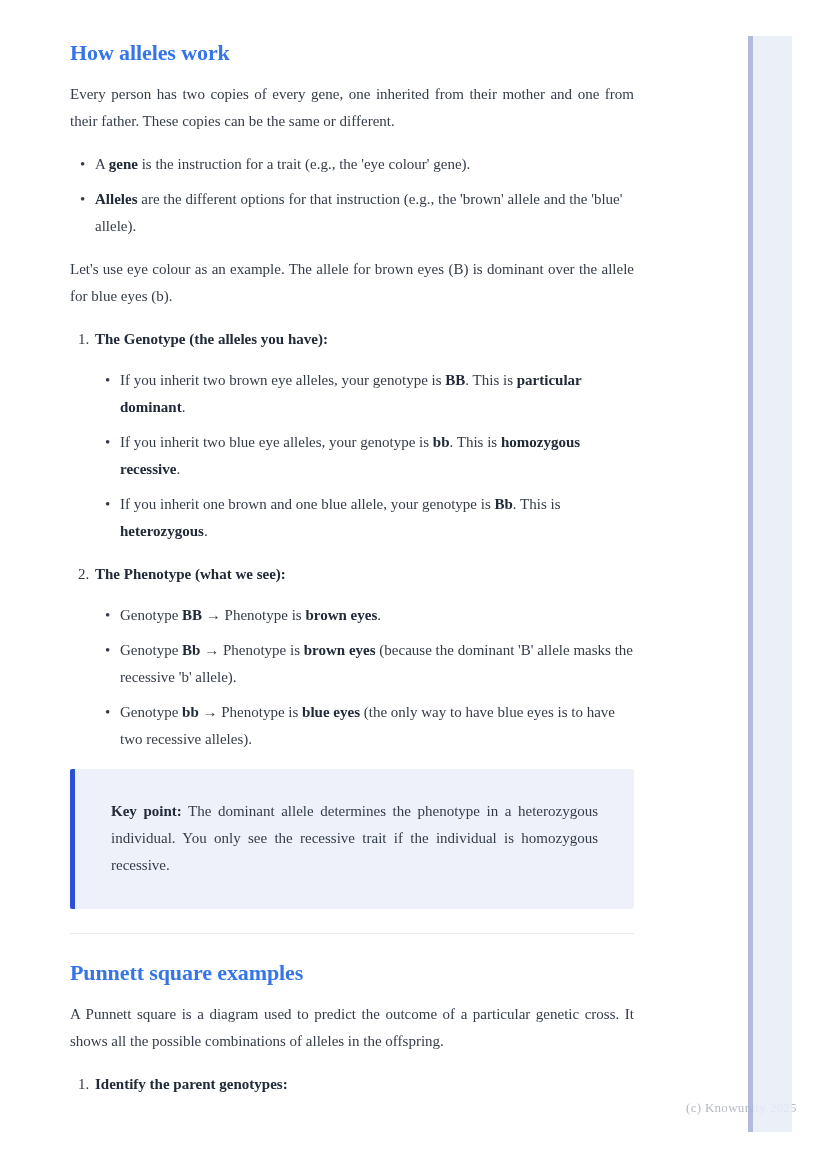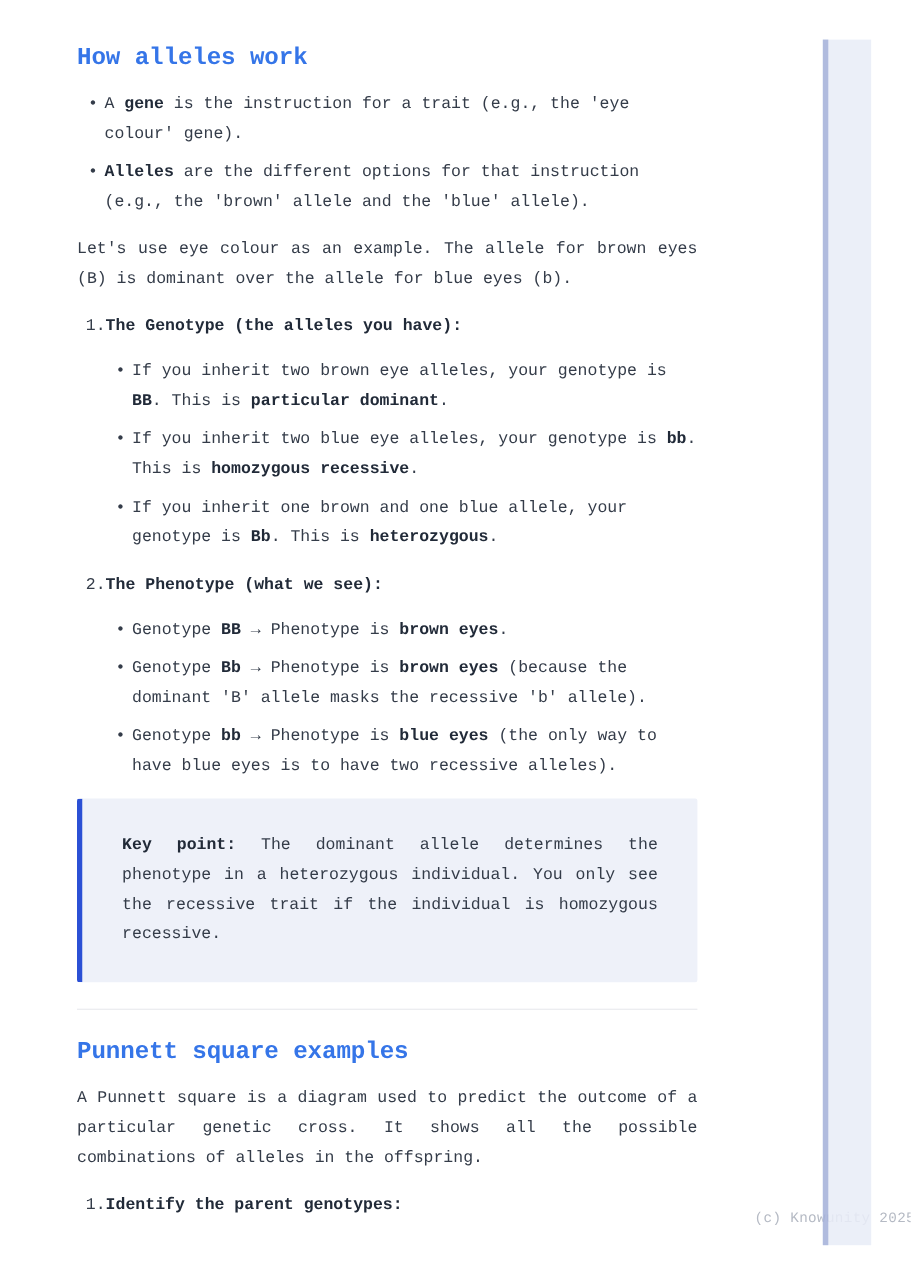--- a/index.html
+++ b/index.html
@@ -2,21 +2,21 @@
 <html style="--accent-blue: #3575e8; --text: #343c49; --text-bold: #212a38; --callout-bg: #eef1f9; --callout-border: #2b50d5; --divider: #e8e9ed; --watermark: #b5bac4; --edge-fill: #e9edf8; --edge-line: #a6b2da;"><head>
 <meta charset="utf-8">
 <style>
   html, body { margin: 0; padding: 0; background: #ffffff; }
   .page {
     position: relative;
     width: 828px;
     height: 1171px;
     background: #ffffff;
     overflow: hidden;
-    font-family: Liberation Mono, monospace;
+    font-family: Liberation Serif, serif;
     font-size: 15px;
     line-height: 27px;
     color: var(--text, #343c49);
   }
   .content {
     position: absolute;
     left: 70px;
     top: 40px;
     width: 564px;
   }
@@ -87,20 +87,21 @@
   }
 </style>
 </head>
 <body>
 
 <div class="page">
   <main class="content">
 
     <h1 class="h">How alleles work</h1>
 
+    <p class="para just"><span>Every person has two copies of every gene, one inherited from their mother and one from their father. These copies can be the same or different.</span></p>
 
     <ul class="blist">
       <li class="brow">
         <span class="mk">•</span>
         <span class="btxt"><span>A </span><span class="b">gene</span><span> is the instruction for a trait (e.g., the 'eye colour' gene).</span></span>
       </li>
       <li class="brow">
         <span class="mk">•</span>
         <span class="btxt"><span class="b">Alleles</span><span> are the different options for that instruction (e.g., the 'brown' allele and the 'blue' allele).</span></span>
       </li>

